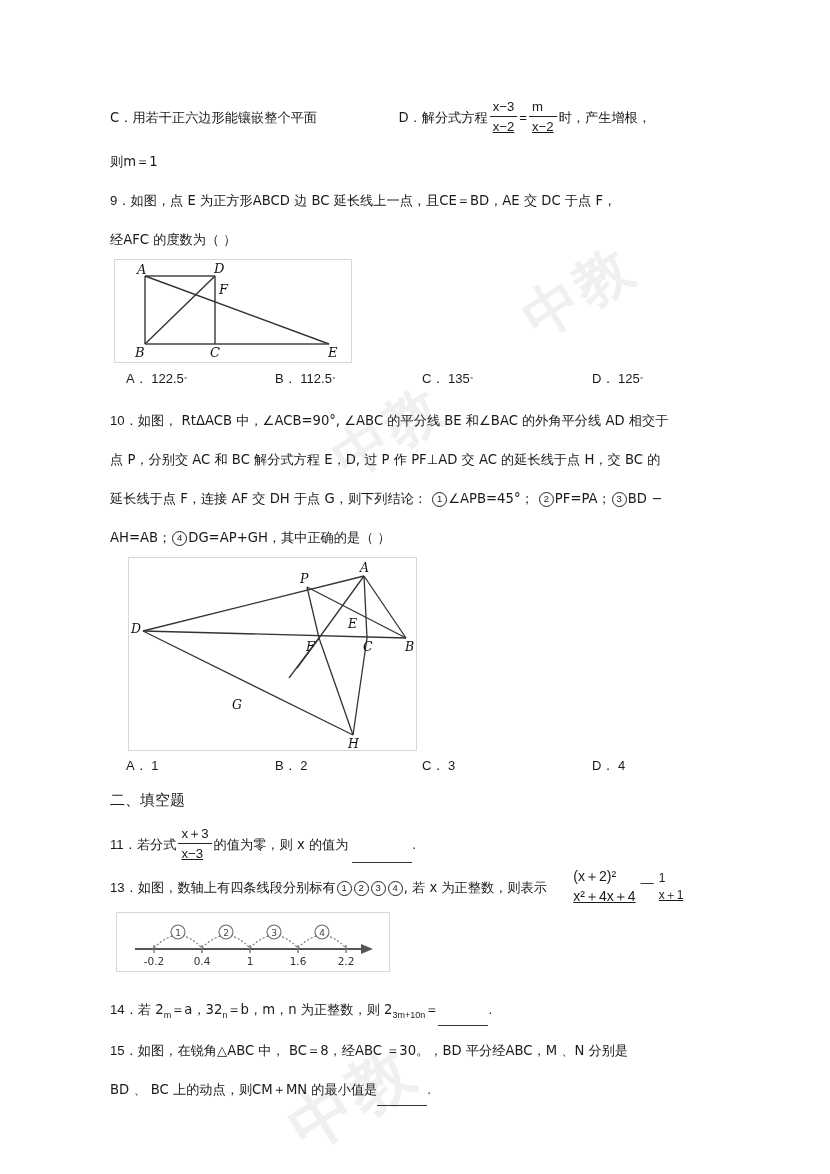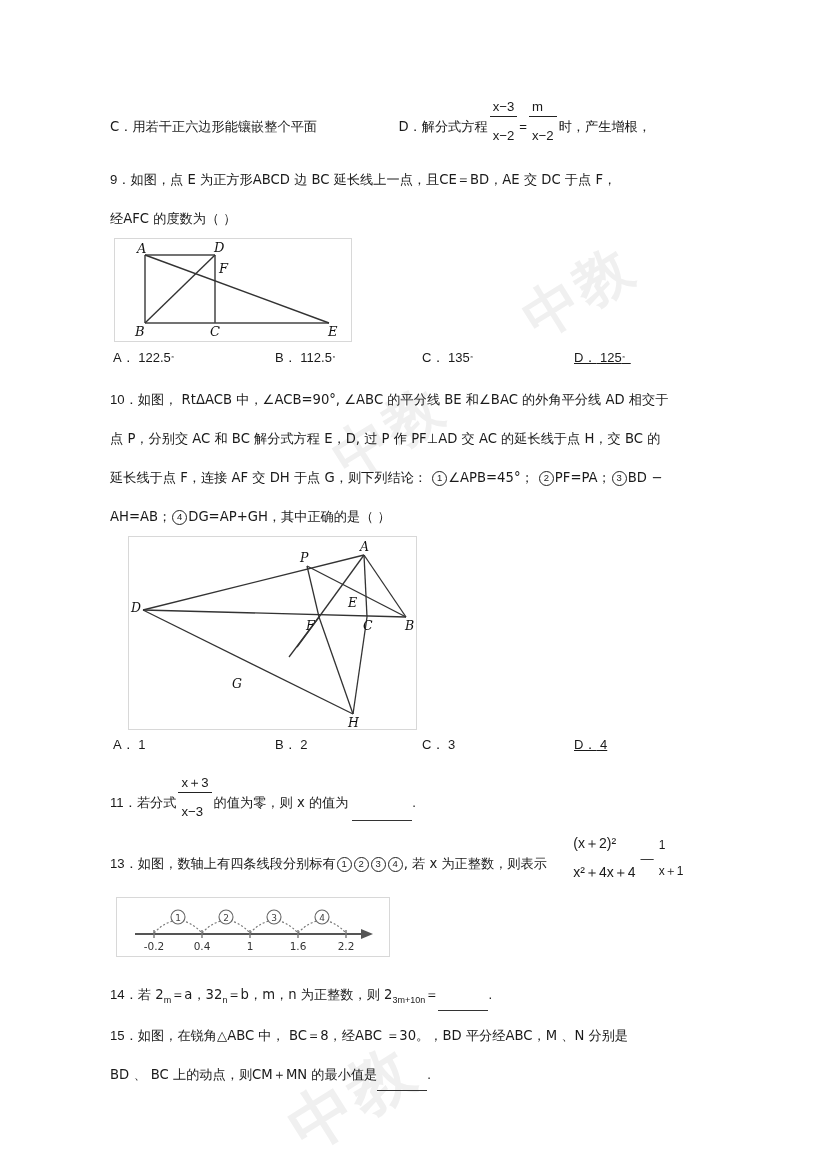--- a/index.html
+++ b/index.html
@@ -68,39 +68,39 @@
   .frac {
     display: inline-block;
     vertical-align: middle;
     text-align: left;
     line-height: 1.25;
     margin: 0 2px;
     position: relative;
     top: -1px;
   }
   .frac .num { display: block; padding: 0 3px; }
-  .frac .den { display: block; padding: 11px 3px; border-top: 1.4px solid #222; }
+  .frac .den { display: block; padding: 2px 3px; border-top: 1.4px solid #222; text-decoration: underline; }
   .frac.nobar .den { border-top: none; }
 
   
   .opts {
     position: relative;
     z-index: 2;
     font-size: 13px;
     height: 28px;
   }
   .opts span.opt {
     position: absolute;
     top: 0;
     white-space: nowrap;
   }
-  .o1 { left: 3px; }
+  .o1 { left: 16px; }
   .o2 { left: 165px; }
   .o3 { left: 312px; }
-  .o4 { left: 464px; text-decoration: underline; }
+  .o4 { left: 482px; }
 
   .sect {
     font-size: 15px;
     line-height: 30px;
     position: relative;
     z-index: 2;
     font-family: "DejaVu Sans", sans-serif;
   }
 
   
@@ -137,20 +137,23 @@
   <div class="wm wm-2">中教</div>
   <div class="wm wm-3">中教</div>
 
   <div class="content">
 
     <div class="line">
       <span class="cjk">C．用若干正六边形能镶嵌整个平面</span>
       <span style="display:inline-block;width:74px"></span>
       <span class="cjk">D．解分式方程</span><span class="frac"><span class="num">x−3</span><span class="den">x−2</span></span><span>=</span><span class="frac nobar"><span class="num" style="border-bottom:1.4px solid #222;display:block">m</span><span class="den">x−2</span></span><span class="cjk">时，产生增根，</span>
     </div>
+    <div class="line">
+      <span class="cjk">则m＝1</span>
+    </div>
 
     <div class="line" style="">
       <span class="qnum">9．</span><span class="cjk">如图，点 E 为正方形ABCD 边 BC 延长线上一点，且CE＝BD，AE 交 DC 于点 F，</span>
     </div>
     <div class="line">
       <span class="cjk">经AFC 的度数为（             ）</span>
     </div>
 
     <div class="fig" style="width:236px;height:102px">
       <svg width="236" height="102" viewBox="0 0 236 102">
@@ -233,20 +236,21 @@
       </svg>
     </div>
 
     <div class="opts">
       <span class="opt o1"><span>A．</span> <span>1</span></span>
       <span class="opt o2"><span>B．</span> <span>2</span></span>
       <span class="opt o3"><span>C．</span> <span>3</span></span>
       <span class="opt o4"><span>D．</span> <span>4</span></span>
     </div>
 
+    <div class="sect">二、填空题</div>
 
     <div class="line" style="line-height:34px;margin-top:12px">
       <span class="qnum">11．</span><span class="cjk">若分式</span><span class="frac"><span class="num">x＋3</span><span class="den">x−3</span></span><span class="cjk">的值为零，则 x 的值为</span>
       <span class="blank-u blank-60">&nbsp;</span><span>.</span>
     </div>
 
 
     <div class="line" style="margin-top:4px">
       <span class="qnum">13．</span><span class="cjk">如图，数轴上有四条线段分别标有</span><span class="circnum">1</span><span class="circnum">2</span><span class="circnum">3</span><span class="circnum">4</span><span class="cjk">, 若 x 为正整数，则表示</span>
       <span style="display:inline-block;width:14px"></span>

